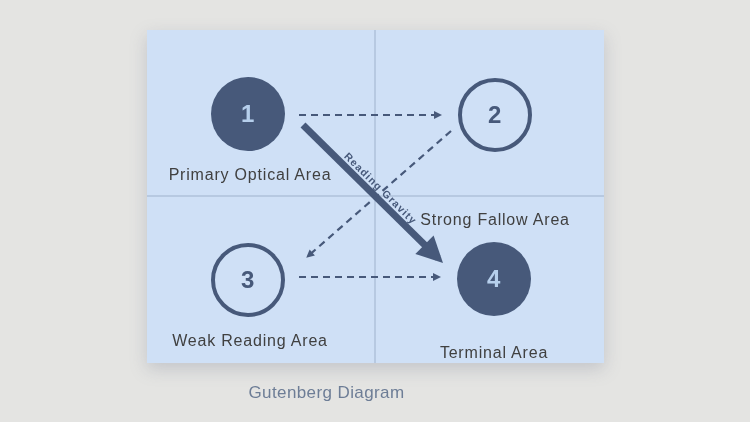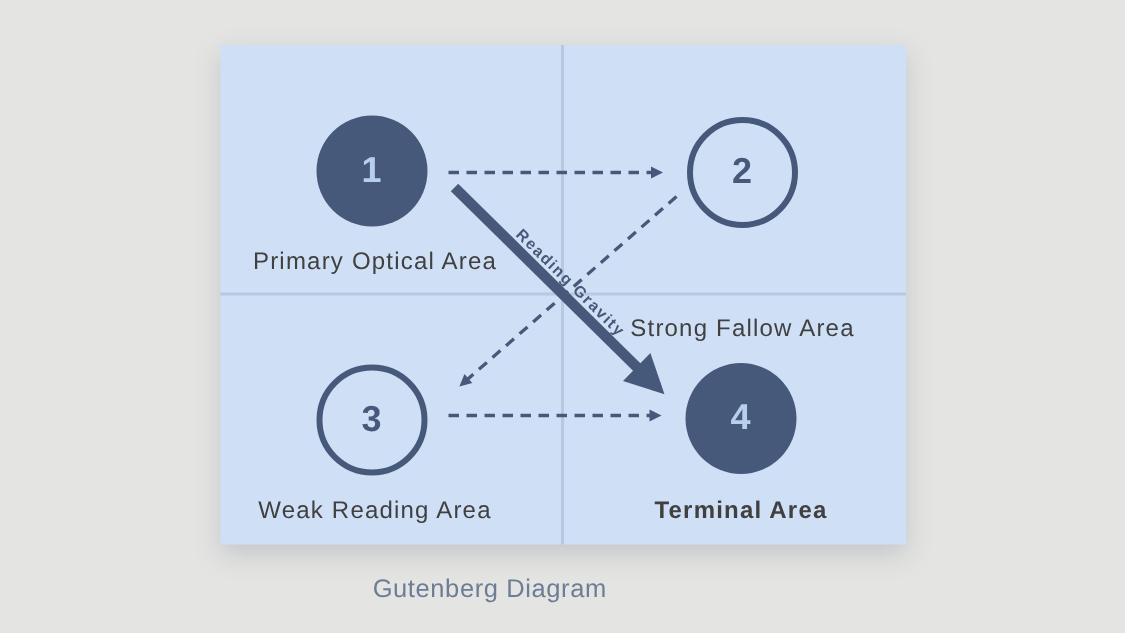--- a/index.html
+++ b/index.html
@@ -115,21 +115,21 @@
     <div class="q-label" style="left:238px; top:137px;margin-top:44px;">Strong Fallow Area</div>
 
     <div class="circle outline" style="left:64px; top:213px;">
       <span>3</span>
     </div>
     <div class="q-label" style="left:-7px; top:302px;">Weak Reading Area</div>
 
     <div class="circle filled" style="left:310px; top:212px;">
       <span>4</span>
     </div>
-    <div class="q-label" style="left:237px; top:302px;font-weight:bold;">Terminal Area</div>
+    <div class="q-label" style="left:237px; top:314px;">Terminal Area</div>
   </div>
 
   <svg class="arrows" width="750" height="422" viewBox="0 0 750 422">
     <defs>
       <marker id="smallHead" markerUnits="userSpaceOnUse" markerWidth="12" markerHeight="12" refX="8" refY="5" orient="auto">
         <path d="M1,1 L9,5 L1,9 Z" fill="#47597a"></path>
       </marker>
       <marker id="bigHead" markerUnits="userSpaceOnUse" markerWidth="30" markerHeight="30" refX="21" refY="15" orient="auto">
         <path d="M2,2 L28,15 L2,28 Z" fill="#47597a"></path>
       </marker>

